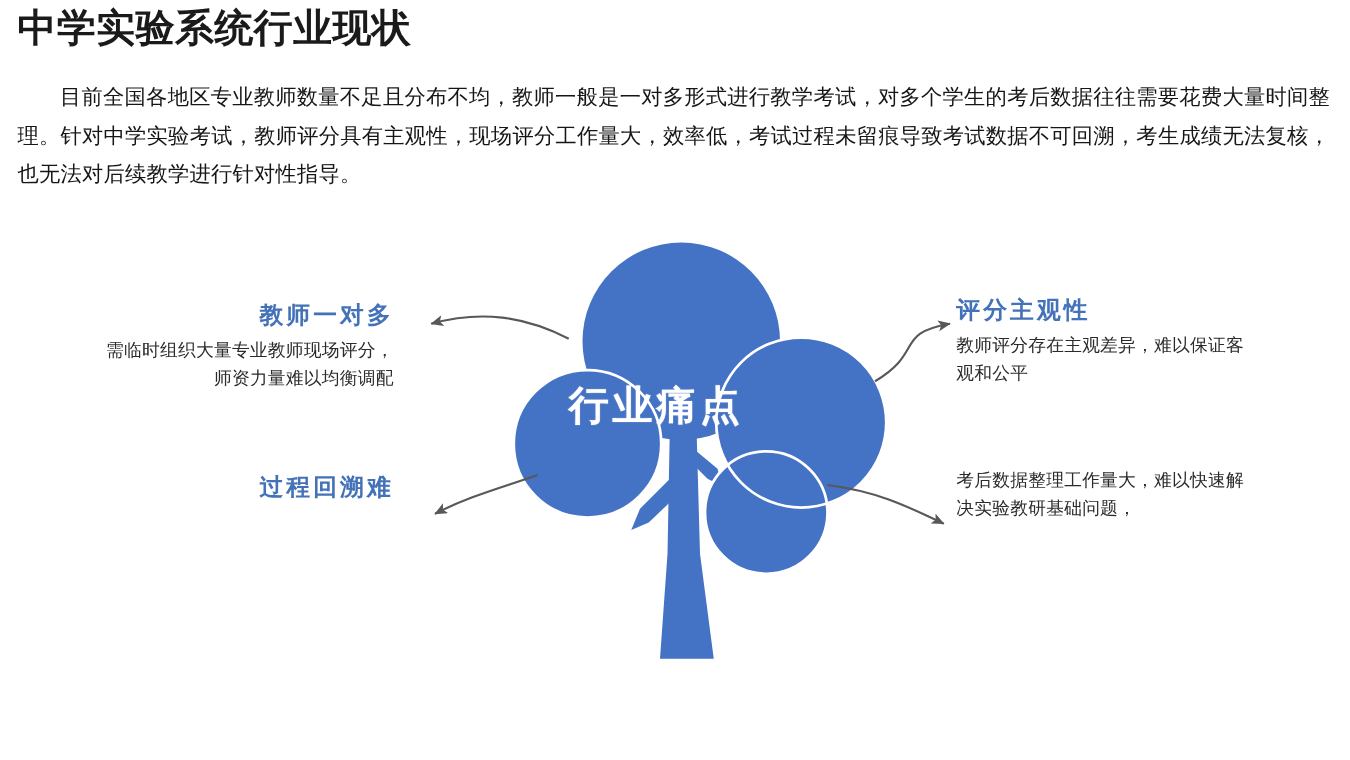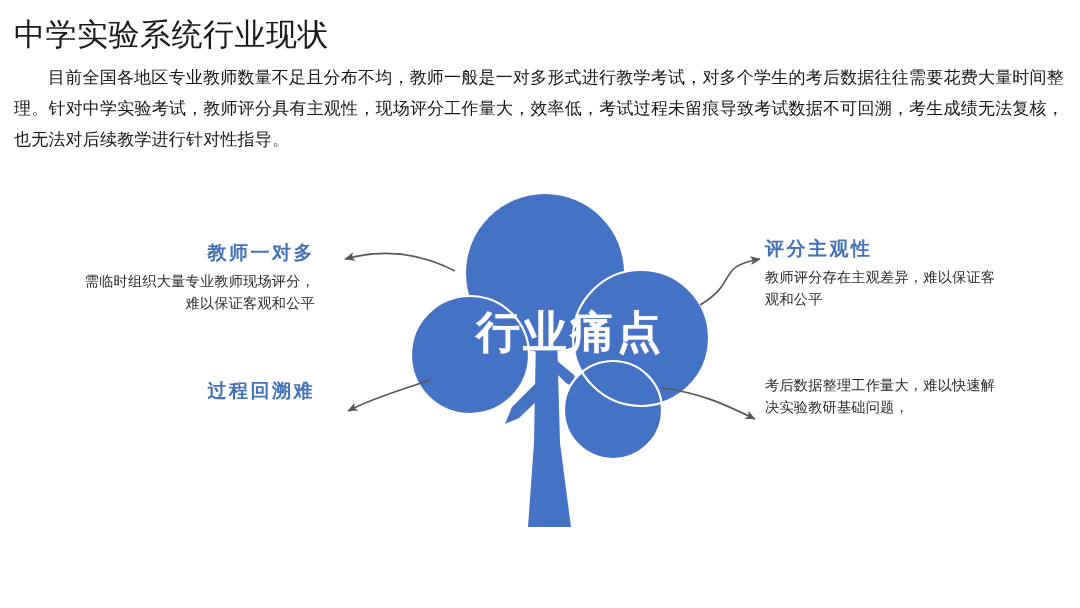--- a/index.html
+++ b/index.html
@@ -13,24 +13,24 @@
     position: relative;
     overflow: hidden;
     font-family: "Liberation Sans", "DejaVu Sans", sans-serif;
     color: #222222;
   }
 
   
   #slide-title {
     position: absolute;
     left: 14px;
-    top: 14px;
+    top: 2px;
     font-family: "Liberation Serif", "DejaVu Serif", serif;
     font-size: 31px;
-    font-weight: 400;
+    font-weight: 700;
     letter-spacing: 0.5px;
     color: #1a1a1a;
     white-space: nowrap;
   }
 
   
   #body-paragraph {
     position: absolute;
     left: 14px;
     top: 62px;
@@ -57,22 +57,22 @@
     left: 0;
     top: 0;
   }
 
   
   #center-label {
     position: absolute;
     left: 455px;
     top: 128px;
     width: 230px;
-    text-align: center;
-    font-size: 44px;
+    text-align: left;
+    font-size: 32px;
     font-weight: 700;
     color: #ffffff;
     letter-spacing: 3px;
     text-shadow: 0 0 1px rgba(255,255,255,0.6);
     pointer-events: none;
     white-space: nowrap;
   }
 
   
   .callout {
@@ -164,21 +164,21 @@
 
       <path d="M662,213 C700,218 722,228 755,244" marker-end="url(#arrowhead)"></path>
     </g>
   </svg>
 
   <div id="center-label">行业痛点</div>
 </div>
 
 <div class="callout left" id="callout-tl">
   <div class="c-title">教师一对多</div>
-  <div class="c-desc">需临时组织大量专业教师现场评分，难以保证客观和公平</div>
+  <div class="c-desc">需临时组织大量专业教师现场评分，师资力量难以均衡调配</div>
 </div>
 
 <div class="callout left" id="callout-bl">
   <div class="c-title">过程回溯难</div>
 </div>
 
 <div class="callout right" id="callout-tr">
   <div class="c-title">评分主观性</div>
   <div class="c-desc">教师评分存在主观差异，难以保证客观和公平</div>
 </div>

